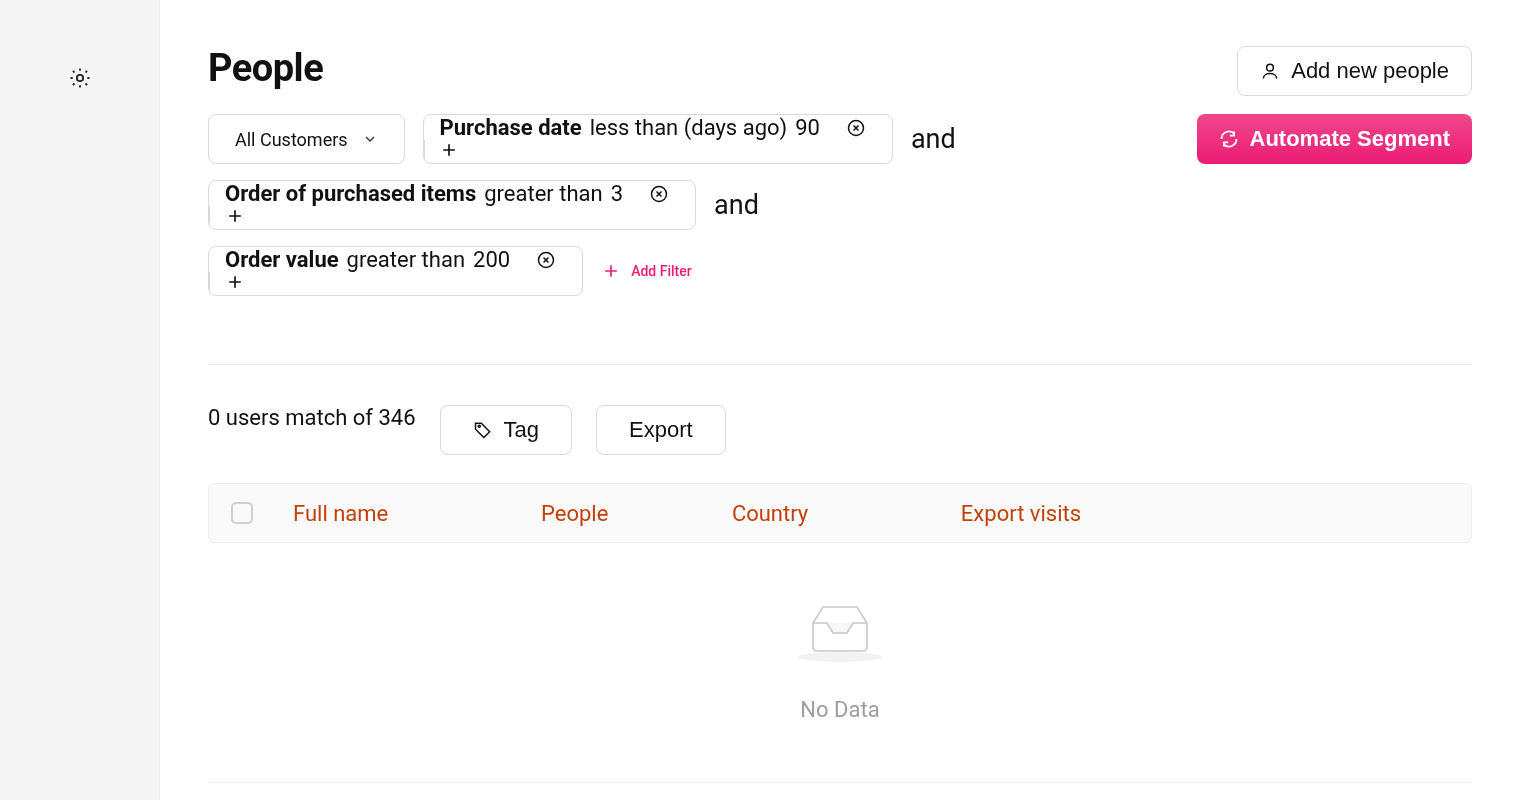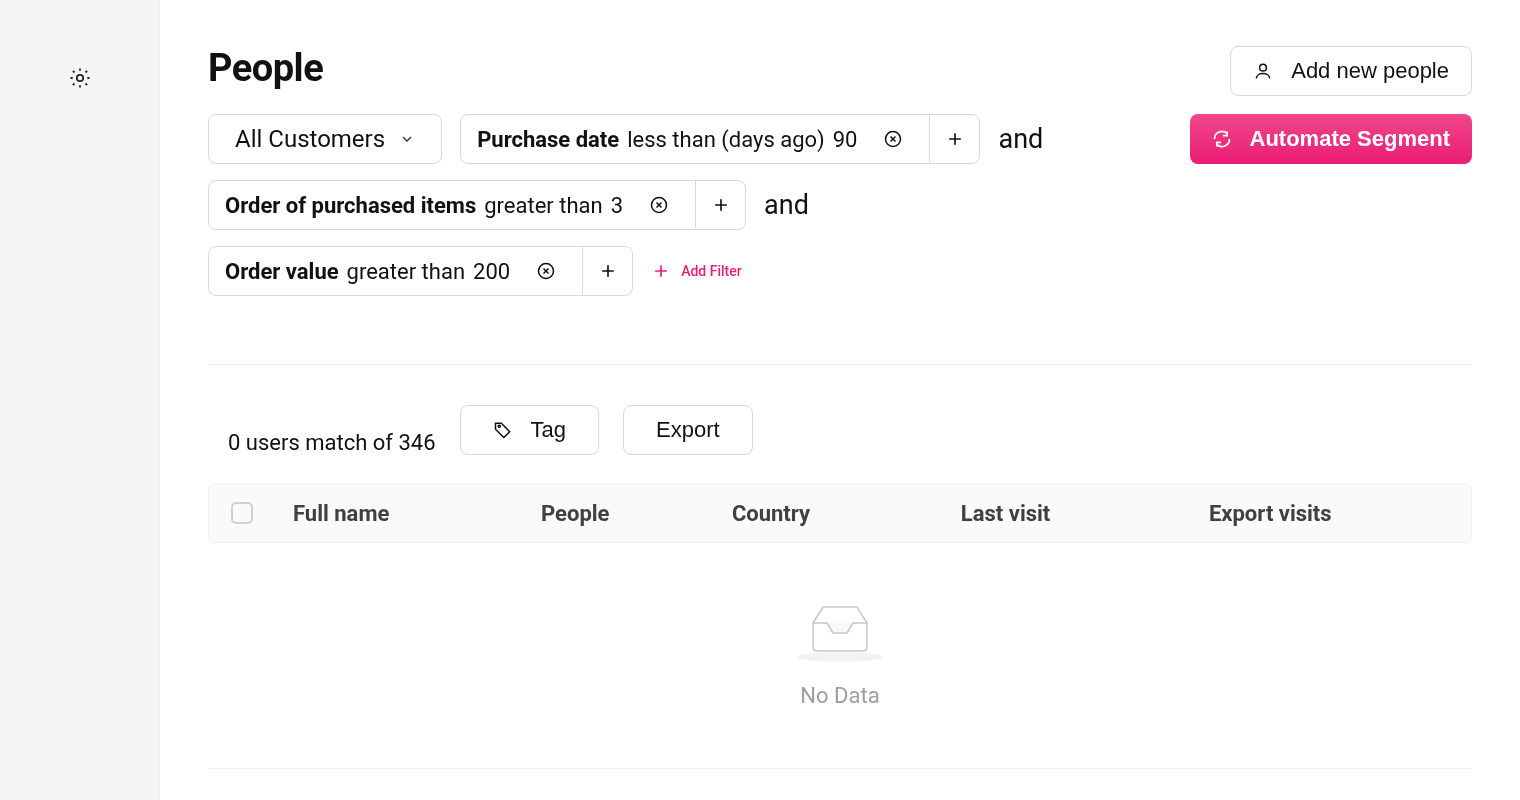--- a/index.html
+++ b/index.html
@@ -32,21 +32,21 @@
       position: relative;
     }
     .page-title {
       font-size: 38px;
       font-weight: 700;
       letter-spacing: -0.5px;
     }
     .btn {
       display: inline-flex;
       align-items: center;
-      gap: 18px;
+      gap: 11px;
       border: 1px solid #d9d9d9;
       background: #fff;
       border-radius: 8px;
       padding: 0 22px;
       height: 50px;
       font-size: 22px;
       font-weight: 500;
       cursor: pointer;
       color: #111;
     }
@@ -70,30 +70,31 @@
       flex-wrap: nowrap;
     }
     .segment-select {
       display: inline-flex;
       align-items: center;
       gap: 14px;
       border: 1px solid #d9d9d9;
       border-radius: 8px;
       height: 50px;
       padding: 0 26px;
-      font-size: 24px;
+      font-size: 18px;
       cursor: pointer;
     }
     .filter-chip {
       display: inline-flex;
       align-items: stretch;
       border: 1px solid #d9d9d9;
       border-radius: 8px;
       height: 50px;
       overflow: hidden;
+      flex-direction: column;
     }
     .filter-chip .chip-body {
       display: inline-flex;
       align-items: center;
       gap: 8px;
       padding: 0 16px;
       font-size: 22px;
     }
     .filter-chip .chip-body .fld { font-weight: 700; }
     .filter-chip .chip-body .op { font-weight: 400; }
@@ -128,23 +129,22 @@
       align-items: flex-end;
     }
     .divider {
       border: none;
       border-top: 1px solid #eee;
       margin-top: 68px;
     }
     .toolbar {
       margin-top: 40px;
       display: flex;
-      align-items: flex-end;
+      align-items: flex-start;
       gap: 24px;
-      margin-left: 20px;
     }
     .match-text {
       font-size: 22px;
     }
     .btn-sm {
       height: 50px;
       padding: 0 32px;
       font-size: 22px;
     }
     .table-head {
@@ -153,35 +153,35 @@
       border: 1px solid #f0f0f0;
       border-radius: 6px;
       display: grid;
       grid-template-columns: 70px 1.3fr 1.0fr 1.2fr 1.3fr 1.3fr;
       align-items: center;
       height: 60px;
       padding: 0 14px;
     }
     .th {
       font-size: 22px;
-      font-weight: 700;
-      color: #404040;
+      font-weight: 400;
+      color: #c2410c;
     }
     .checkbox {
       width: 22px; height: 22px;
       border: 2px solid #d0d0d0;
       border-radius: 5px;
       cursor: pointer;
       margin-left: 8px;
     }
     .empty-state {
       display: flex;
       flex-direction: column;
       align-items: center;
-      gap: 20px;
+      gap: 34px;
       margin-top: 56px;
       color: #9e9e9e;
     }
     .empty-state .label { font-size: 22px; }
     .bottom-divider {
       border: none;
       border-top: 1px solid #eee;
       margin-top: 60px;
     }
     .header-flex {
@@ -326,21 +326,20 @@
     <button class="btn btn-sm">
       <span>Export</span>
     </button>
   </div>
 
   <div class="table-head">
     <div class="checkbox"></div>
     <div class="th">Full name</div>
     <div class="th">People</div>
     <div class="th">Country</div>
-    <div class="th">Last visit</div>
     <div class="th">Export visits</div>
   </div>
 
   <div class="empty-state">
     <svg width="90" height="64" viewBox="0 0 90 64" fill="none">
       <ellipse cx="45" cy="58" rx="42" ry="5" fill="#f2f2f2"></ellipse>
       <path d="M18 24 L28 8 H62 L72 24 V48 Q72 52 68 52 H22 Q18 52 18 48 Z" fill="#fff" stroke="#c8c8c8" stroke-width="1.6"></path>
       <path d="M18 24 H32 L38 34 H52 L58 24 H72" fill="#f7f7f7" stroke="#c8c8c8" stroke-width="1.6"></path>
     </svg>
     <div class="label">No Data</div>

